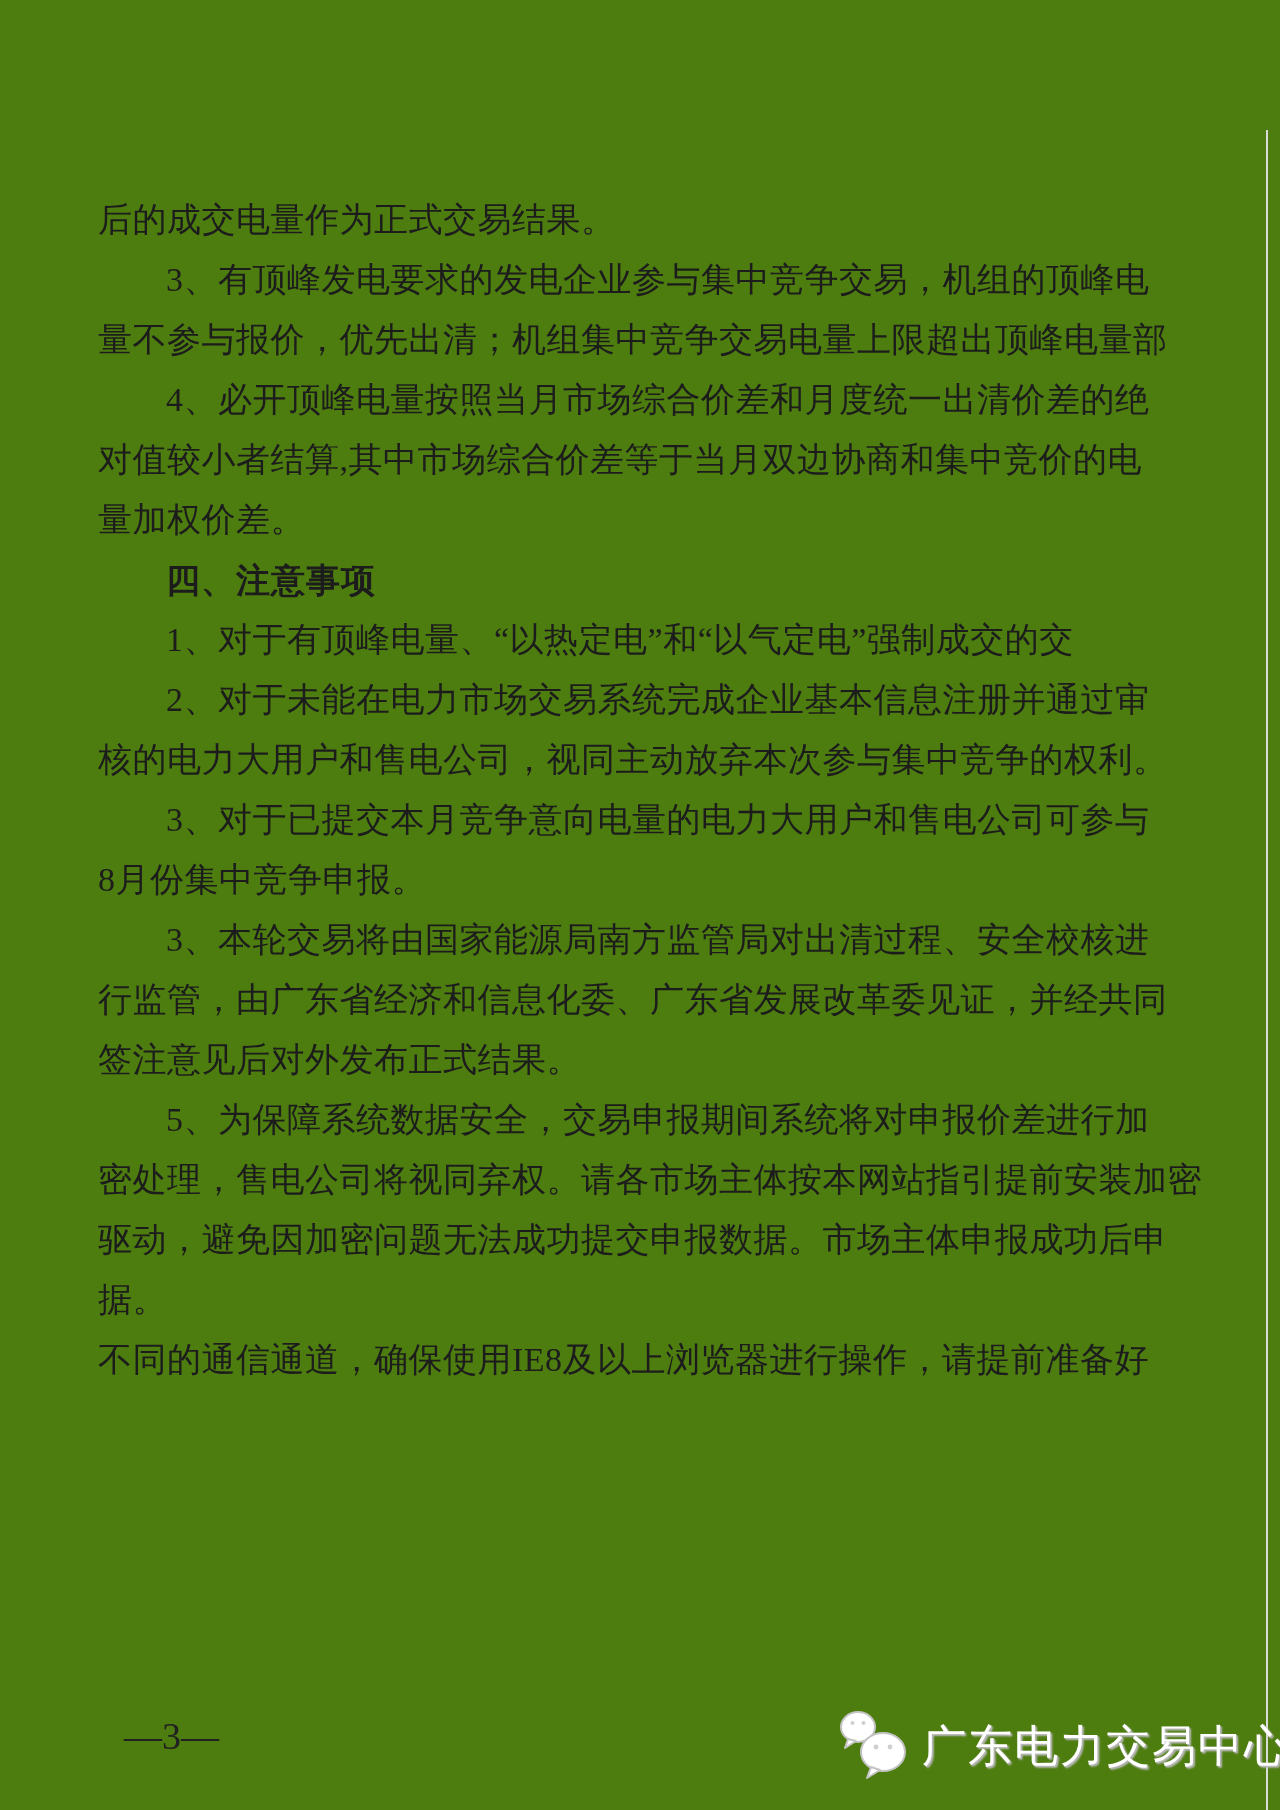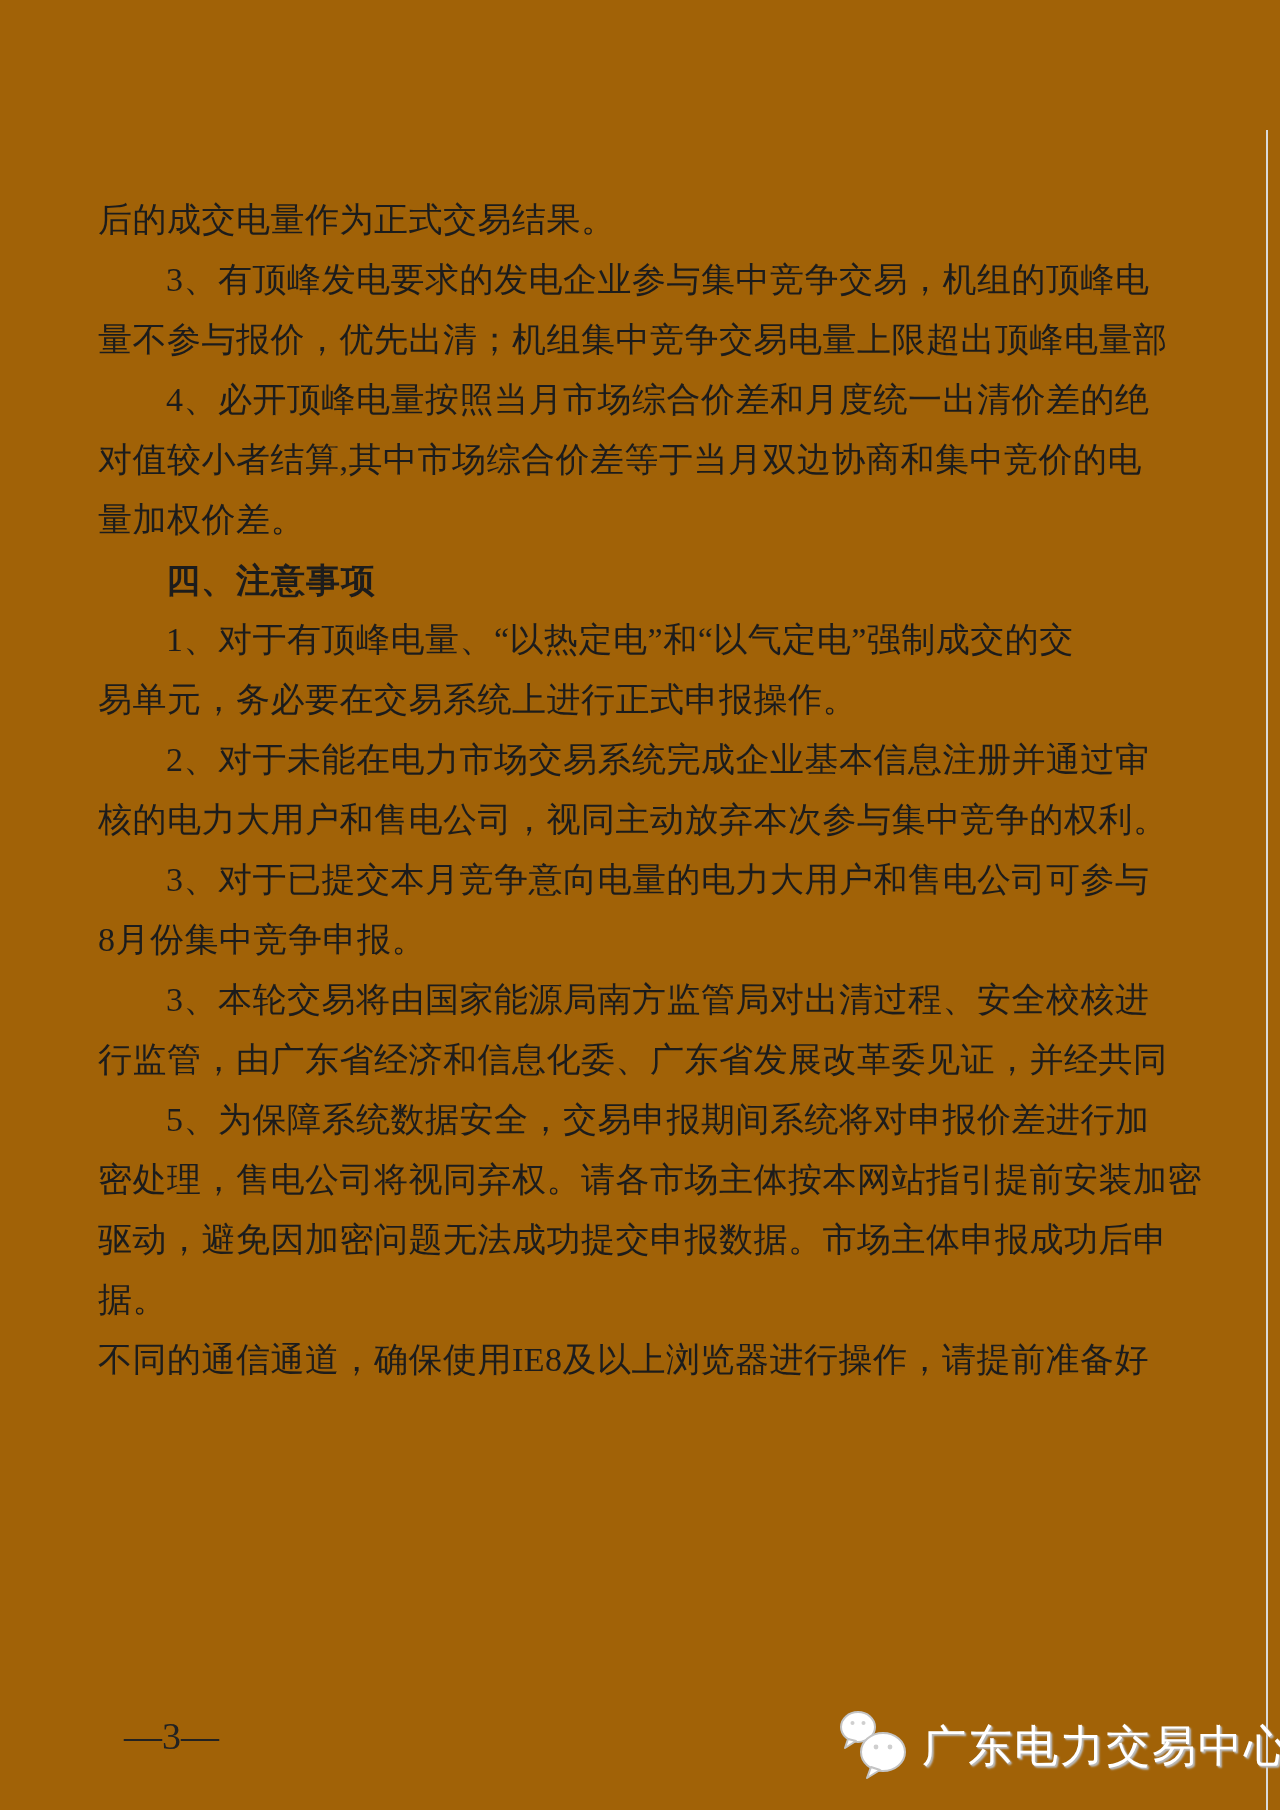--- a/index.html
+++ b/index.html
@@ -2,21 +2,21 @@
 <html><head>
 <meta charset="utf-8">
 <style>
   * { box-sizing: border-box; }
   html, body { margin: 0; padding: 0; background: #ffffff; }
 
   .page {
     position: relative;
     width: 1280px;
     height: 1810px;
-    background: #a16207;
+    background: #4d7c0f;
     overflow: hidden;
     font-family: "Liberation Serif", "DejaVu Serif", serif;
   }
 
   
   .scan-edge {
     position: absolute;
     top: 130px;
     right: 12px;
     width: 2px;
@@ -84,27 +84,27 @@
 
   <div class="textblock">
     <div class="line">后的成交电量作为正式交易结果。</div>
     <div class="line indent">3、有顶峰发电要求的发电企业参与集中竞争交易，机组的顶峰电</div>
     <div class="line">量不参与报价，优先出清；机组集中竞争交易电量上限超出顶峰电量部</div>
     <div class="line indent">4、必开顶峰电量按照当月市场综合价差和月度统一出清价差的绝</div>
     <div class="line">对值较小者结算,其中市场综合价差等于当月双边协商和集中竞价的电</div>
     <div class="line">量加权价差。</div>
     <div class="line indent heading">四、注意事项</div>
     <div class="line indent">1、对于有顶峰电量、“以热定电”和“以气定电”强制成交的交</div>
-    <div class="line">易单元，务必要在交易系统上进行正式申报操作。</div>
     <div class="line indent">2、对于未能在电力市场交易系统完成企业基本信息注册并通过审</div>
     <div class="line">核的电力大用户和售电公司，视同主动放弃本次参与集中竞争的权利。</div>
     <div class="line indent">3、对于已提交本月竞争意向电量的电力大用户和售电公司可参与</div>
     <div class="line">8月份集中竞争申报。</div>
     <div class="line indent">3、本轮交易将由国家能源局南方监管局对出清过程、安全校核进</div>
     <div class="line">行监管，由广东省经济和信息化委、广东省发展改革委见证，并经共同</div>
+    <div class="line">签注意见后对外发布正式结果。</div>
     <div class="line indent">5、为保障系统数据安全，交易申报期间系统将对申报价差进行加</div>
     <div class="line">密处理，售电公司将视同弃权。请各市场主体按本网站指引提前安装加密</div>
     <div class="line">驱动，避免因加密问题无法成功提交申报数据。市场主体申报成功后申</div>
     <div class="line">据。</div>
     <div class="line">不同的通信通道，确保使用IE8及以上浏览器进行操作，请提前准备好</div>
   </div>
 
   <div class="page-number">—3—</div>
 
   <div class="watermark">

